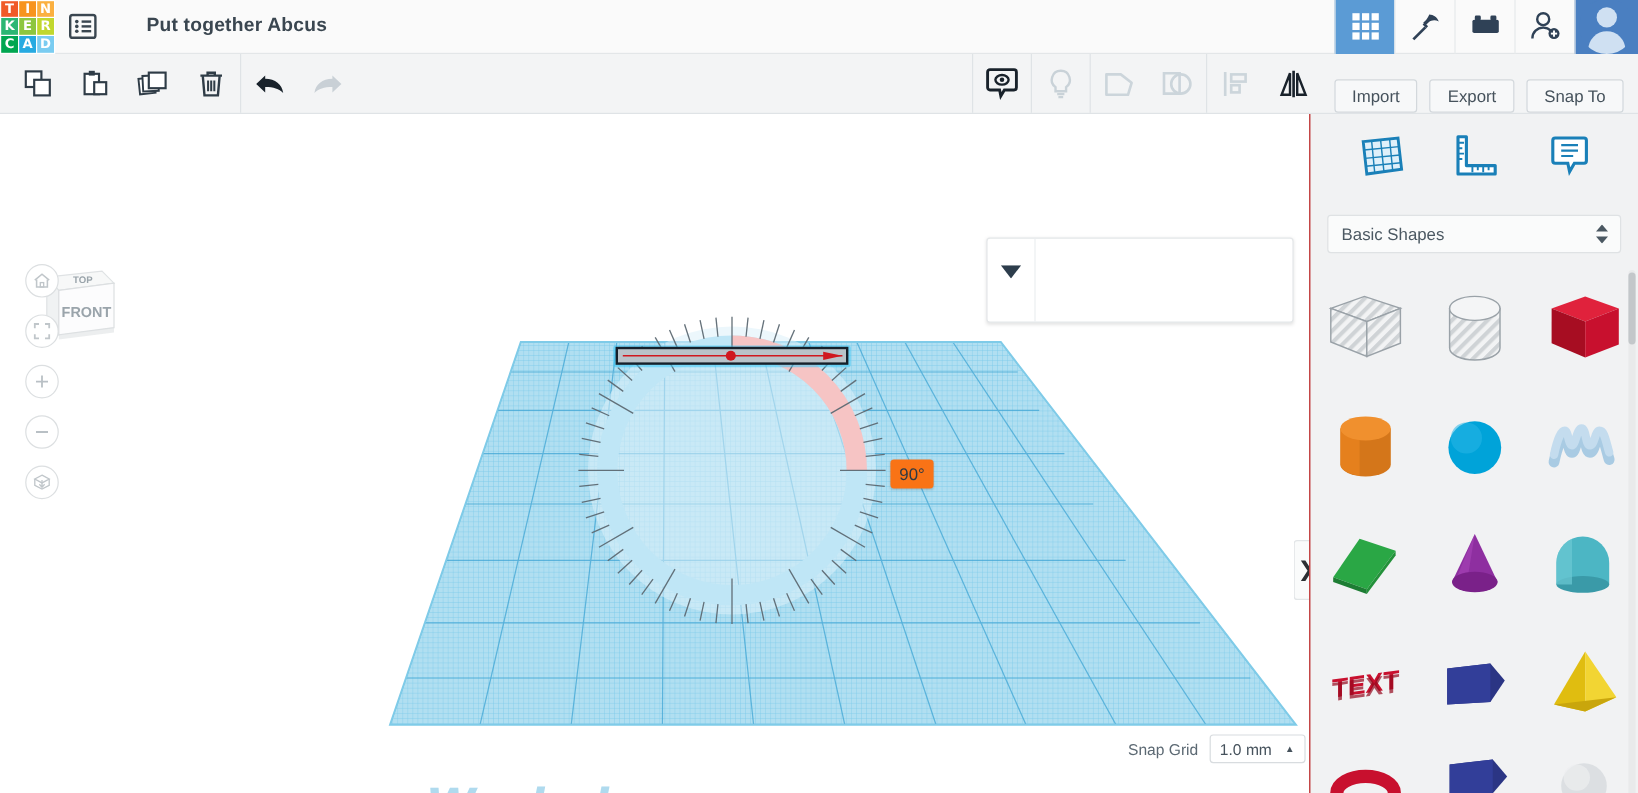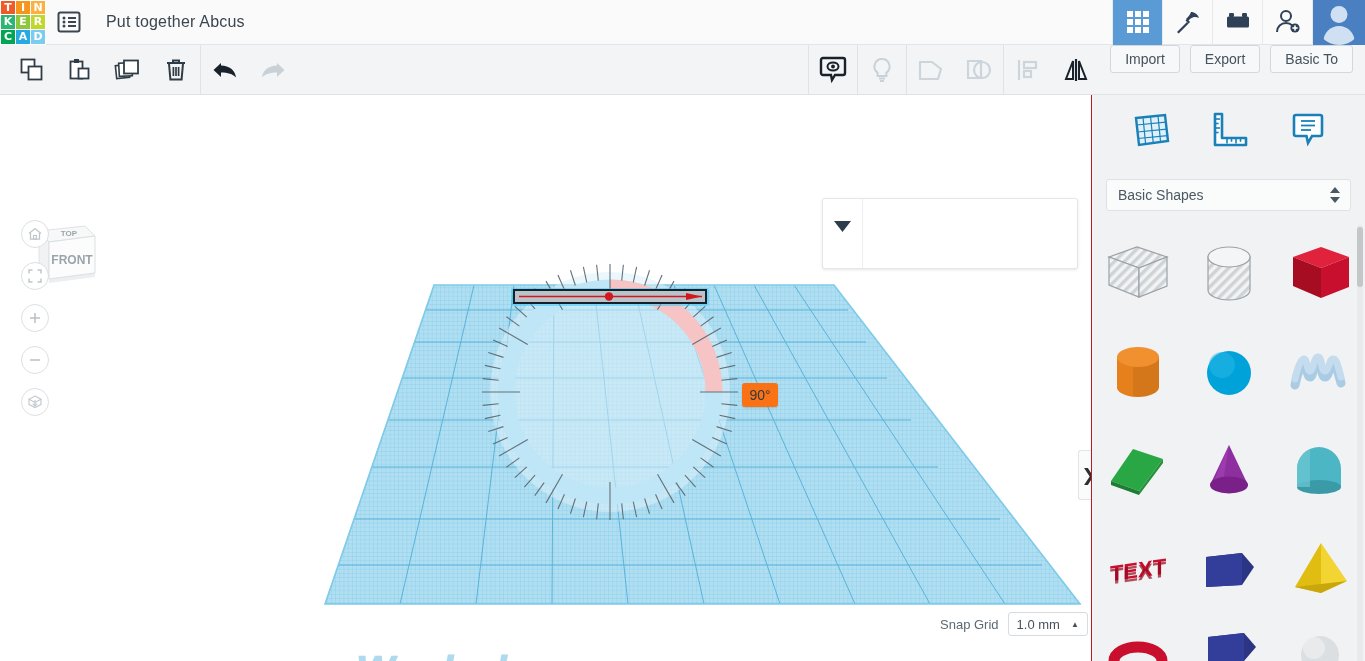--- a/index.html
+++ b/index.html
@@ -9,31 +9,31 @@
     background:#ffffff;color:#3a4650;
     -webkit-font-smoothing:antialiased;
   }
   .app{position:relative;width:1365px;height:661px;}
 
   
   .topbar{position:absolute;left:0;top:0;width:1365px;height:45px;background:#fafafa;border-bottom:1px solid #e3e6e8;box-sizing:border-box;display:flex;align-items:center;}
   .logo{width:46px;height:45px;display:grid;grid-template-columns:repeat(3,1fr);grid-template-rows:repeat(3,1fr);gap:1px;padding:1px;box-sizing:border-box;background:#ffffff;}
   .logo span{display:flex;align-items:center;justify-content:center;color:#fff;font-weight:bold;font-size:11px;line-height:1;font-family:"DejaVu Sans",sans-serif;}
   .tb-icon-btn{width:46px;height:45px;display:flex;align-items:center;justify-content:center;cursor:pointer;}
-  .doc-title{font-size:16px;font-weight:normal;color:#3a4650;margin-left:14px;letter-spacing:.2px;}
+  .doc-title{font-size:16px;font-weight:bold;color:#3a4650;margin-left:30px;letter-spacing:.2px;}
   .topbar-right{margin-left:auto;display:flex;height:45px;align-items:stretch;}
   .tr-cell{width:50px;display:flex;align-items:center;justify-content:center;border-left:1px solid #e7eaec;cursor:pointer;box-sizing:border-box;}
   .tr-cell.active{background:#5b9bd5;}
   .avatar-cell{width:52px;display:flex;align-items:center;justify-content:center;border-left:1px solid #e7eaec;background:#4a7fc1;cursor:pointer;}
   .avatar{width:46px;height:46px;border-radius:50%;background:#4a7fc1;position:relative;overflow:hidden;}
   .avatar .head{position:absolute;left:50%;top:7px;transform:translateX(-50%);width:17px;height:17px;border-radius:50%;background:#cfe0f2;}
   .avatar .body{position:absolute;left:50%;top:27px;transform:translateX(-50%);width:31px;height:24px;border-radius:16px 16px 0 0;background:#cfe0f2;}
 
   
-  .toolbar2{position:absolute;left:0;top:45px;width:1365px;height:50px;background:#f3f4f5;border-bottom:1px solid #dfe3e6;box-sizing:border-box;display:flex;align-items:flex-start;}
+  .toolbar2{position:absolute;left:0;top:45px;width:1365px;height:50px;background:#f3f4f5;border-bottom:1px solid #dfe3e6;box-sizing:border-box;display:flex;align-items:flex-end;}
   .tool{width:48px;height:49px;display:flex;align-items:center;justify-content:center;cursor:pointer;}
   .sep{width:1px;height:49px;background:#dfe3e6;}
   .spacer-flex{flex:1;}
   .btn{height:28px;padding:0 14px;border:1px solid #d3d8dc;background:#f7f8f9;border-radius:3px;font-size:14px;color:#46525c;display:flex;align-items:center;justify-content:center;margin-left:10px;cursor:pointer;box-sizing:border-box;}
   .btn:last-child{margin-right:12px;}
 
   
   .canvas{position:absolute;left:0;top:95px;width:1091px;height:566px;background:#fff;overflow:hidden;}
   .viewcube{position:absolute;left:22px;top:118px;width:80px;height:80px;}
   .nav-btn{position:absolute;left:21px;width:28px;height:28px;border:1px solid #dcdfe1;border-radius:50%;background:#fff;display:flex;align-items:center;justify-content:center;cursor:pointer;box-sizing:border-box;}
@@ -236,21 +236,21 @@
     <div class="tool">
       <svg width="32" height="26" viewBox="0 0 32 26">
         <path d="M13 4L6 22h7z" fill="none" stroke="#19222b" stroke-width="2"></path>
         <path d="M19 4l7 18h-7z" fill="none" stroke="#19222b" stroke-width="2"></path>
         <path d="M16 2v22" stroke="#19222b" stroke-width="2.2"></path>
       </svg>
     </div>
 
     <div class="btn">Import</div>
     <div class="btn">Export</div>
-    <div class="btn">Basic To</div>
+    <div class="btn">Snap To</div>
   </div>
 
   <div class="canvas">
 
     <svg class="workplane" viewBox="0 0 1091 566">
       <defs>
         <pattern id="fine" width="4.2" height="4.2" patternUnits="userSpaceOnUse">
           <rect width="4.2" height="4.2" fill="#aadcf0"></rect>
           <path d="M4.2 0V4.2M0 4.2H4.2" stroke="#6ec4e8" stroke-width=".6"></path>
         </pattern>

